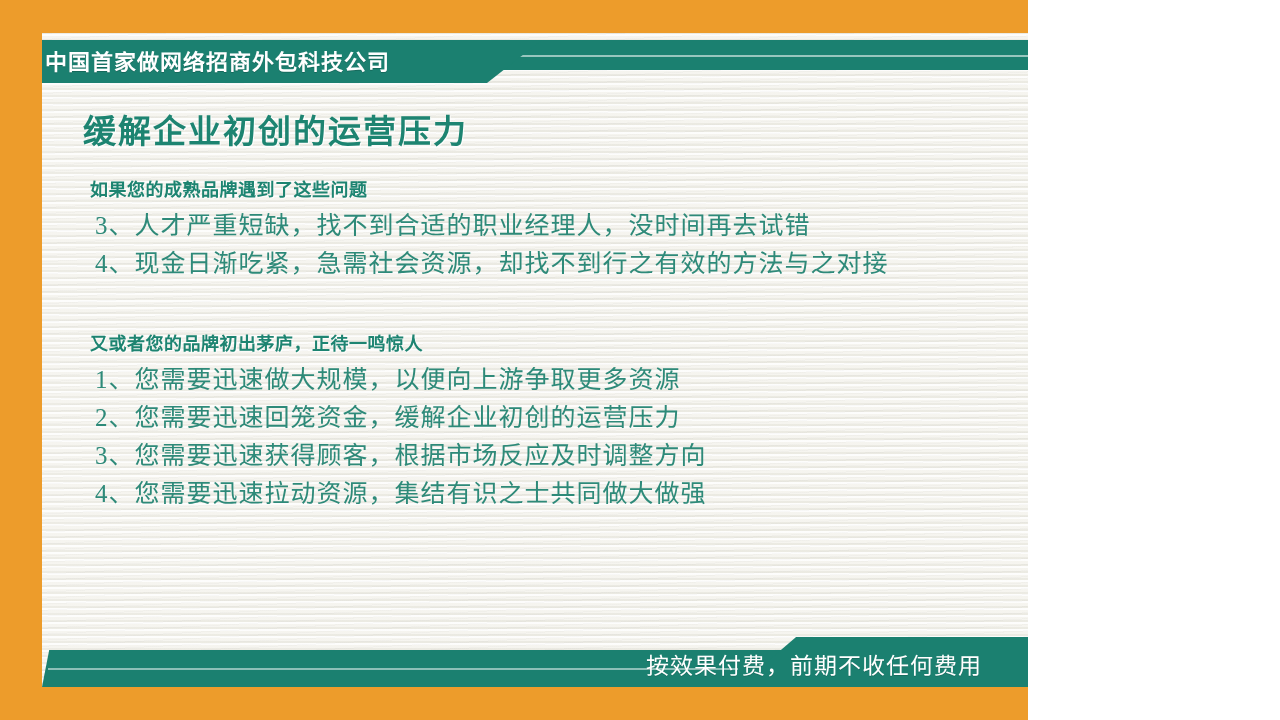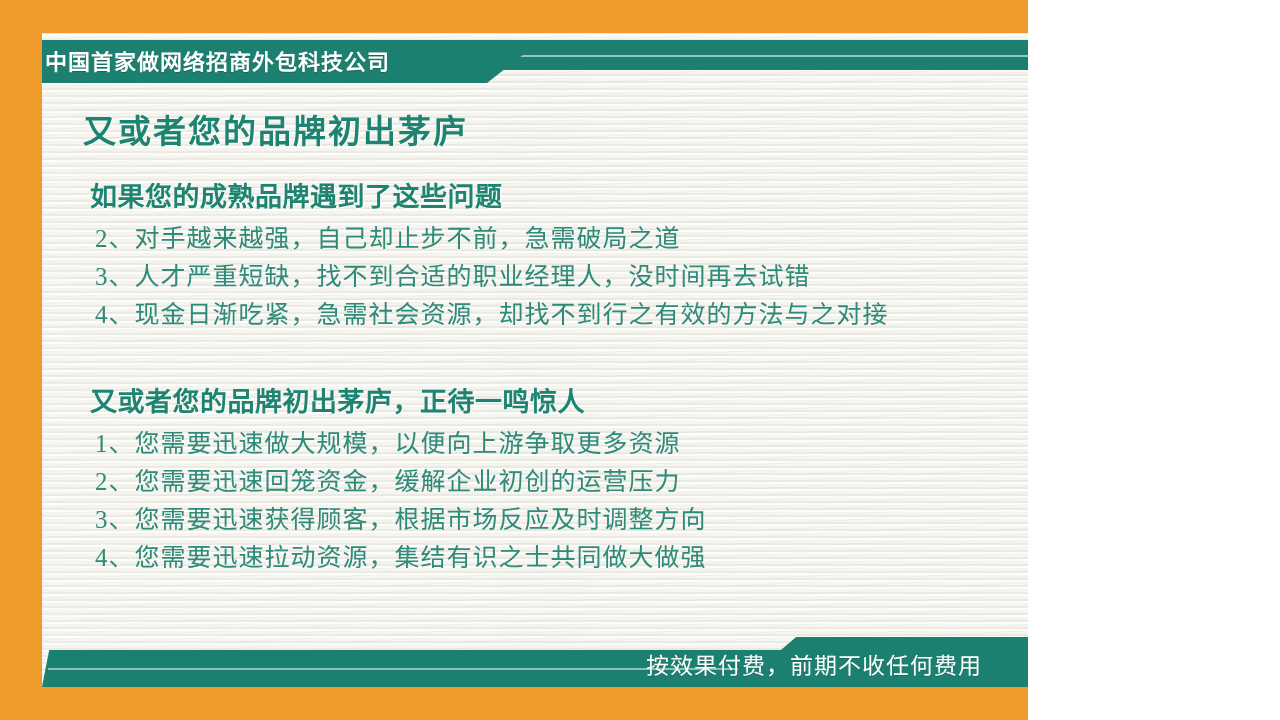--- a/index.html
+++ b/index.html
@@ -106,21 +106,21 @@
     letter-spacing: 2px;
     margin: 0 0 22px 8px;
     font-family: "Liberation Sans", "DejaVu Sans", sans-serif;
     text-shadow: 1px 1px 0 rgba(255,255,255,0.8);
   }
   .section {
     margin-bottom: 8px;
   }
   .section-heading {
     color: #1D8471;
-    font-size: 27px;
+    font-size: 18px;
     font-weight: bold;
     letter-spacing: 0.5px;
     margin: 0 0 6px 15px;
     font-family: Liberation Sans, sans-serif;
     text-shadow: 1px 1px 0 rgba(255,255,255,0.75);
   }
   .list {
     list-style: none;
     margin: 0;
     padding: 0 0 0 20px;
@@ -187,26 +187,25 @@
 
   <div class="paper"></div>
 
   <div class="header-band"></div>
   <div class="header-band-line"></div>
   <div class="header-tab"></div>
   <div class="header-title">中国首家做网络招商外包科技公司</div>
 
   <div class="content">
 
-    <h1 class="main-title">又或者您的品牌初出茅庐</h1>
+    <h1 class="main-title">缓解企业初创的运营压力</h1>
 
     <div class="section">
       <h2 class="section-heading">如果您的成熟品牌遇到了这些问题</h2>
       <ul class="list">
-        <li>2、对手越来越强，自己却止步不前，急需破局之道</li>
         <li>3、人才严重短缺，找不到合适的职业经理人，没时间再去试错</li>
         <li>4、现金日渐吃紧，急需社会资源，却找不到行之有效的方法与之对接</li>
       </ul>
     </div>
 
     <div class="gap"></div>
 
     <div class="section">
       <h2 class="section-heading">又或者您的品牌初出茅庐，正待一鸣惊人</h2>
       <ul class="list">

